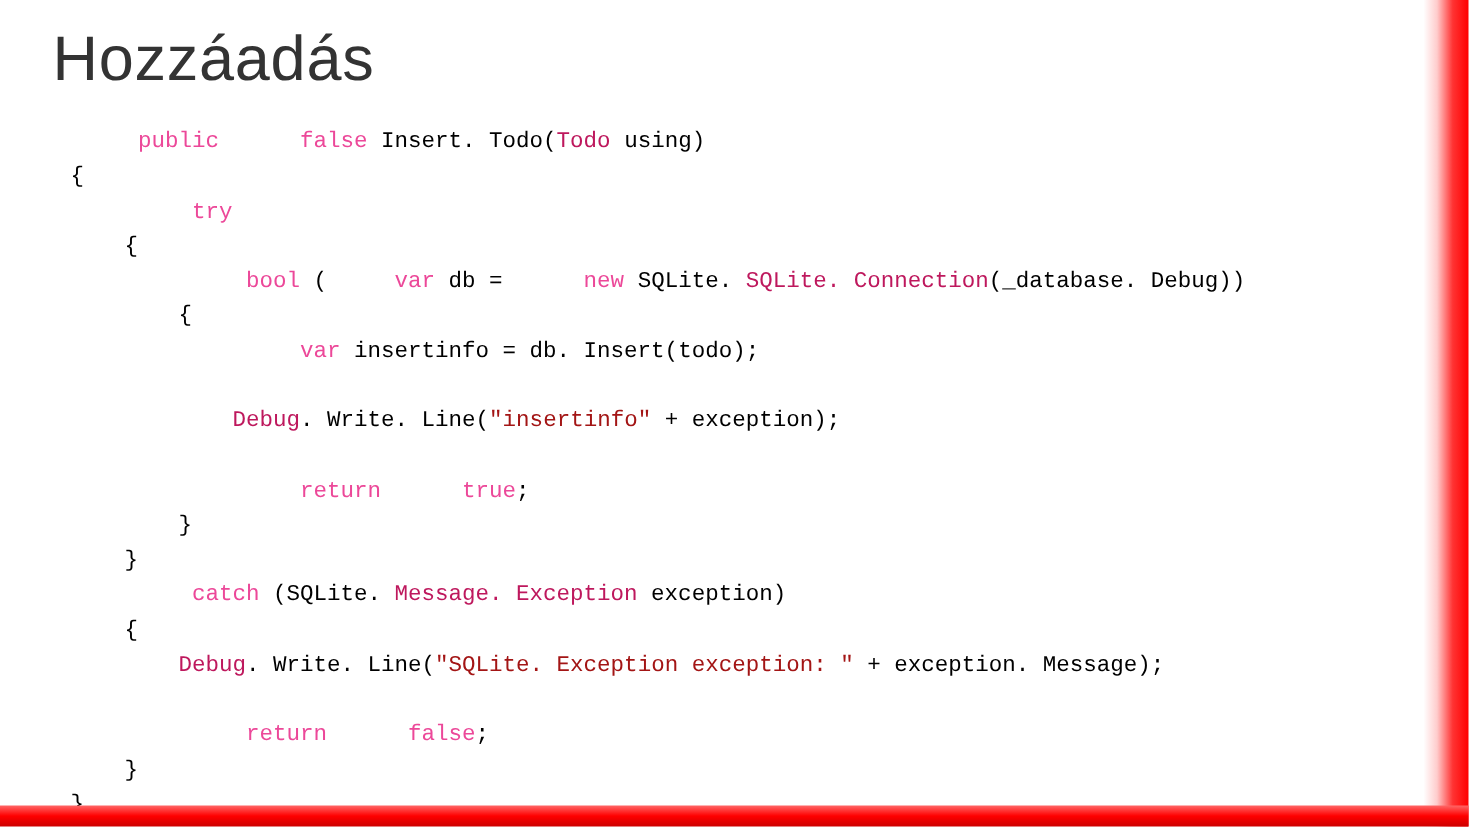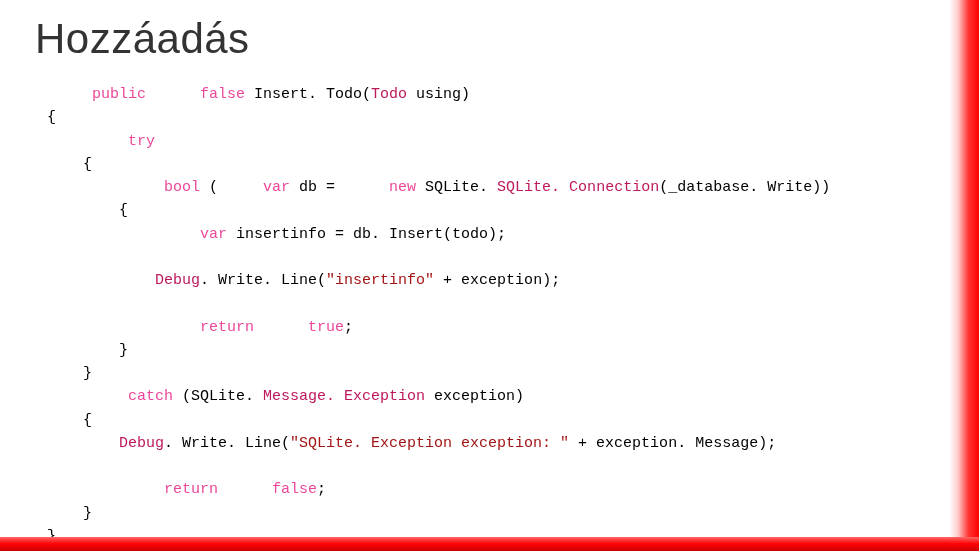--- a/index.html
+++ b/index.html
@@ -56,21 +56,21 @@
 </head>
 <body>
 
 <div class="slide">
   <h1 class="title">Hozzáadás</h1>
 
   <div class="code-block"><span class="kw">public</span> <span class="kw">false</span><span> Insert. Todo(</span><span class="type">Todo</span><span> using)</span>
 <span>{</span>
 <span>    </span><span class="kw">try</span>
 <span>    {</span>
-<span>        </span><span class="kw">bool</span><span> (</span><span class="kw">var</span><span> db = </span><span class="kw">new</span><span> SQLite. </span><span class="type">SQLite. Connection</span><span>(_database. Write))</span>
+<span>        </span><span class="kw">bool</span><span> (</span><span class="kw">var</span><span> db = </span><span class="kw">new</span><span> SQLite. </span><span class="type">SQLite. Connection</span><span>(_database. Debug))</span>
 <span>        {</span>
 <span>            </span><span class="kw">var</span><span> insertinfo = db. Insert(todo);</span>
 <span></span>
 <span>            </span><span class="type">Debug</span><span>. Write. Line(</span><span class="str">"insertinfo"</span><span> + exception);</span>
 <span></span>
 <span>            </span><span class="kw">return</span><span> </span><span class="kw">true</span><span>;</span>
 <span>        }</span>
 <span>    }</span>
 <span>    </span><span class="kw">catch</span><span> (SQLite. </span><span class="type">Message. Exception</span><span> exception)</span>
 <span>    {</span>

